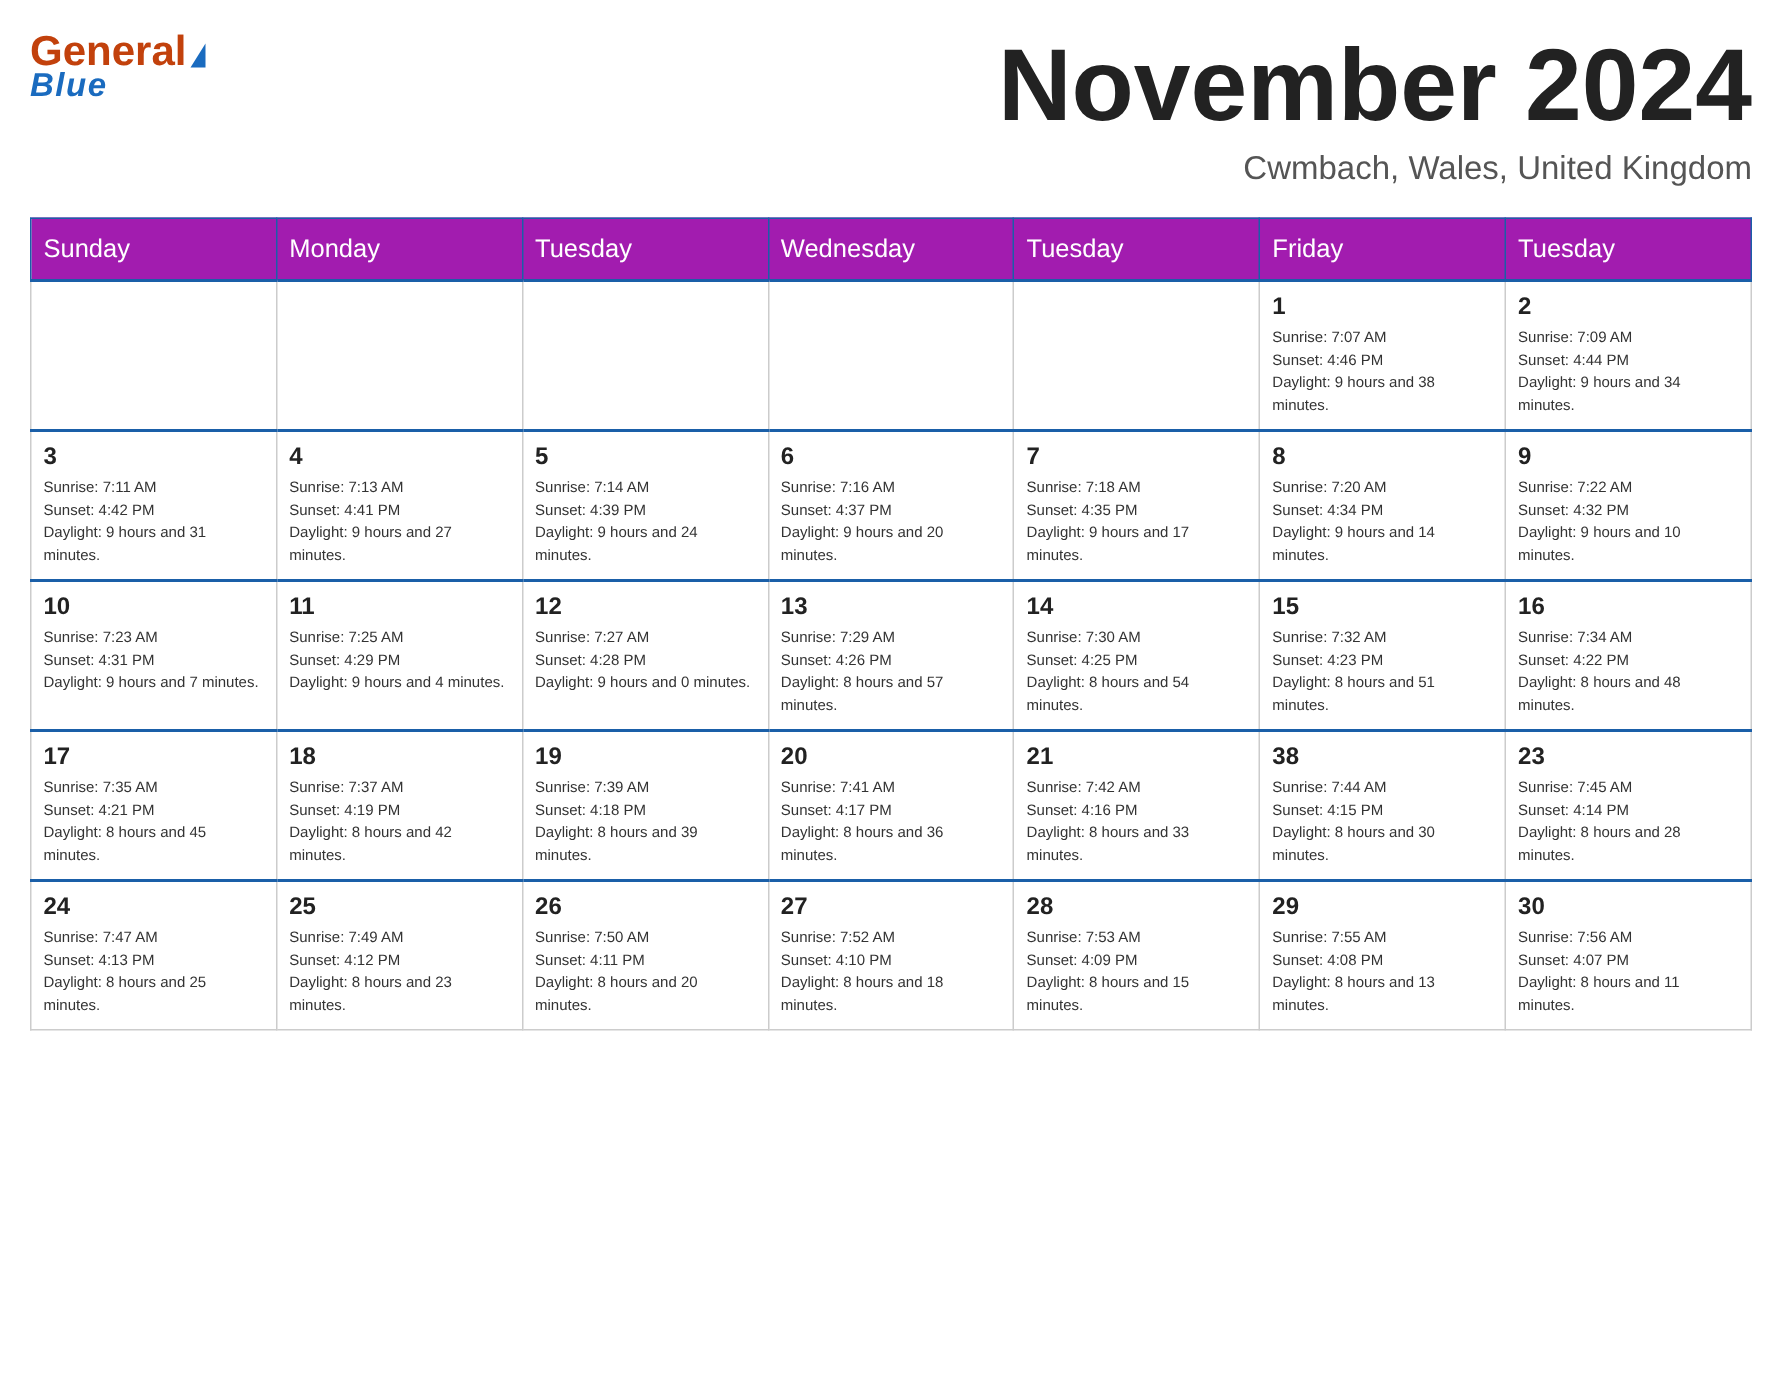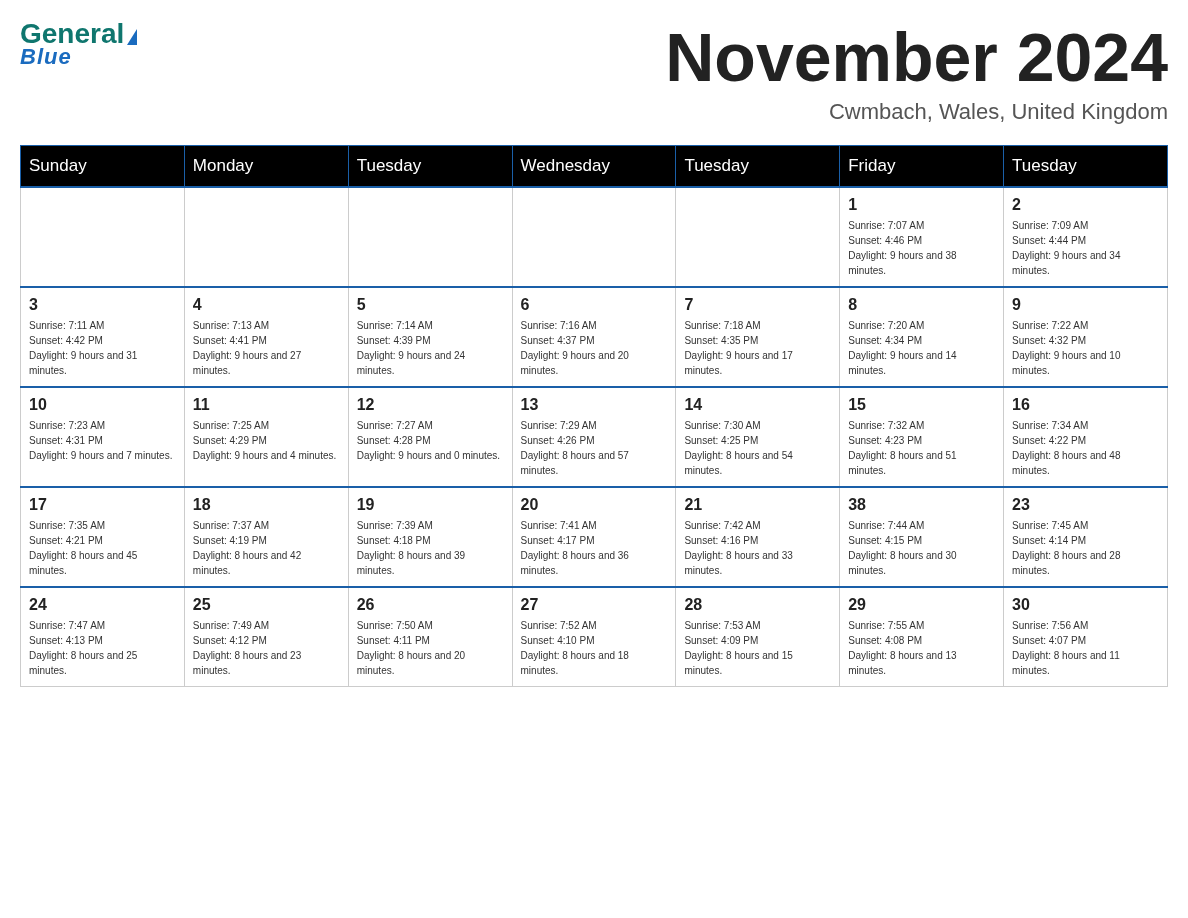--- a/index.html
+++ b/index.html
@@ -17,21 +17,21 @@
       margin-bottom: 20px;
     }
     .logo {
       display: flex;
       flex-direction: column;
       align-items: flex-start;
     }
     .logo-text {
       font-size: 28px;
       font-weight: bold;
-      color: #0f766e;
+      color: #c2410c;
       line-height: 1;
     }
     .logo-underline {
       color: #1a6bbf;
       font-size: 22px;
       font-weight: bold;
       letter-spacing: 1px;
       margin-top: -4px;
       font-style: italic;
     }
@@ -49,21 +49,21 @@
       font-weight: normal;
       color: #555;
       margin-top: 4px;
     }
     .calendar {
       width: 100%;
       border-collapse: collapse;
       border: 1px solid #aaa;
     }
     .calendar th {
-      background-color: #000000;
+      background-color: #a21caf;
       color: #fff;
       font-size: 17px;
       font-weight: normal;
       padding: 10px 8px;
       text-align: left;
       border: 1px solid #1a5fa8;
     }
     .calendar td {
       vertical-align: top;
       padding: 8px;

